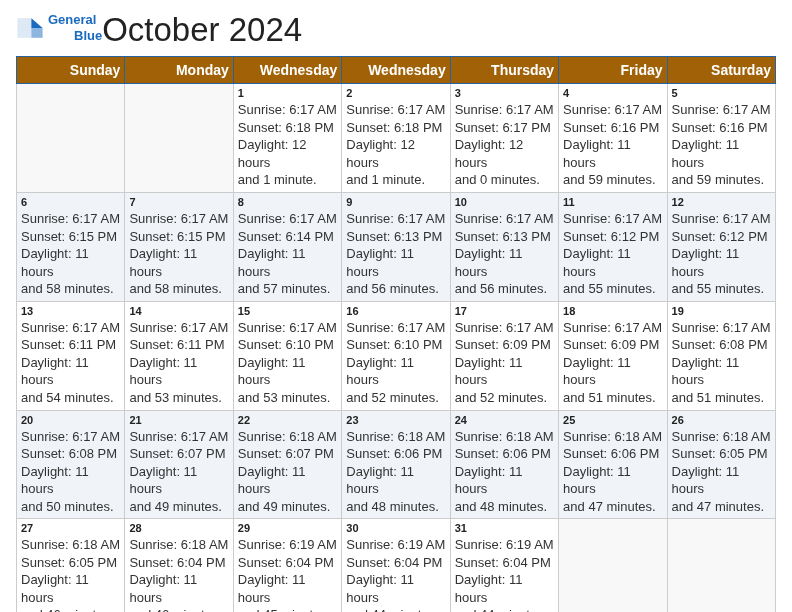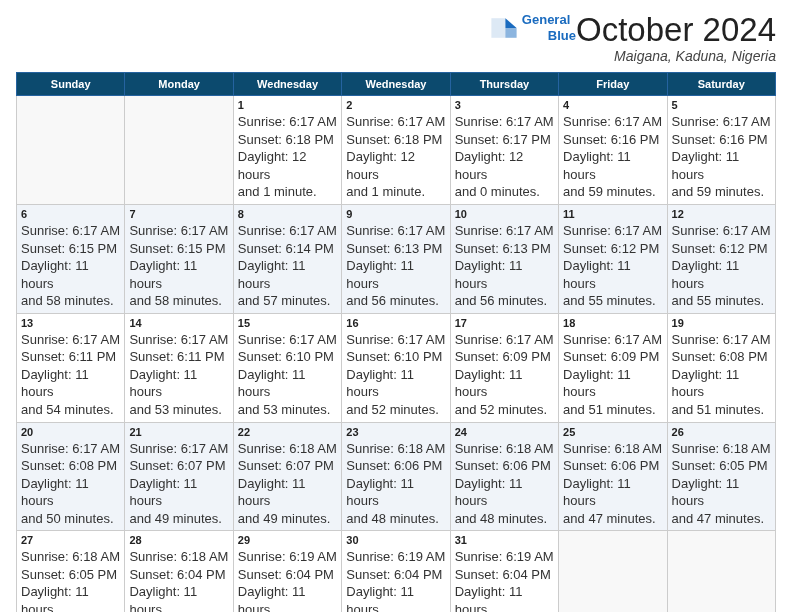--- a/index.html
+++ b/index.html
@@ -12,21 +12,21 @@
     }
     .page {
       width: 792px;
       height: 612px;
       padding: 12px 16px;
       display: flex;
       flex-direction: column;
     }
     .header {
       display: flex;
-      justify-content: flex-end;
+      justify-content: flex-start;
       align-items: flex-start;
       margin-bottom: 8px;
     }
     .logo {
       display: flex;
       align-items: center;
       gap: 4px;
     }
     .logo-text {
       font-size: 13px;
@@ -56,27 +56,27 @@
       font-style: italic;
     }
     .calendar {
       flex: 1;
       border: 1px solid #ccc;
       border-collapse: collapse;
       width: 100%;
       table-layout: fixed;
     }
     .calendar th {
-      background-color: #0c4a6e;
+      background-color: #a16207;
       color: #fff;
-      font-size: 11px;
+      font-size: 14px;
       font-weight: bold;
       padding: 5px 4px;
       border: 1px solid #2563a0;
-      text-align: center;
+      text-align: right;
     }
     .calendar td {
       border: 1px solid #ccc;
       vertical-align: top;
       padding: 3px 4px;
       font-size: 9.5px;
       color: #333;
       background: #fff;
       height: 88px;
     }
@@ -110,21 +110,20 @@
         <polygon points="22,20 38,20 38,34 22,34" fill="#1a6bbf" opacity="0.5"></polygon>
         <rect x="2" y="6" width="20" height="28" fill="#1a6bbf" opacity="0.15"></rect>
       </svg>
       <div class="logo-text">
         <div><span>General</span></div>
         <div><span style="color:#1a6bbf;padding-left:26px;">Blue</span></div>
       </div>
     </div>
     <div class="title-area">
       <div class="month-title">October 2024</div>
-      <div class="location">Maigana, Kaduna, Nigeria</div>
     </div>
   </div>
 
   <table class="calendar">
     <thead>
       <tr>
         <th>Sunday</th>
         <th>Monday</th>
         <th>Wednesday</th>
         <th>Wednesday</th>

